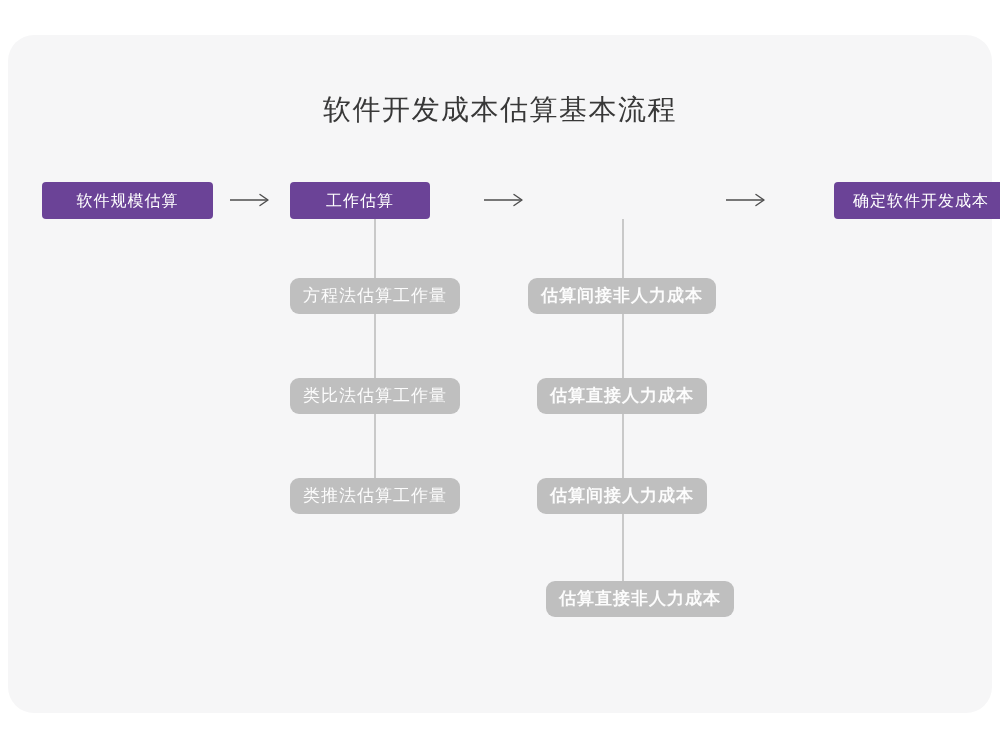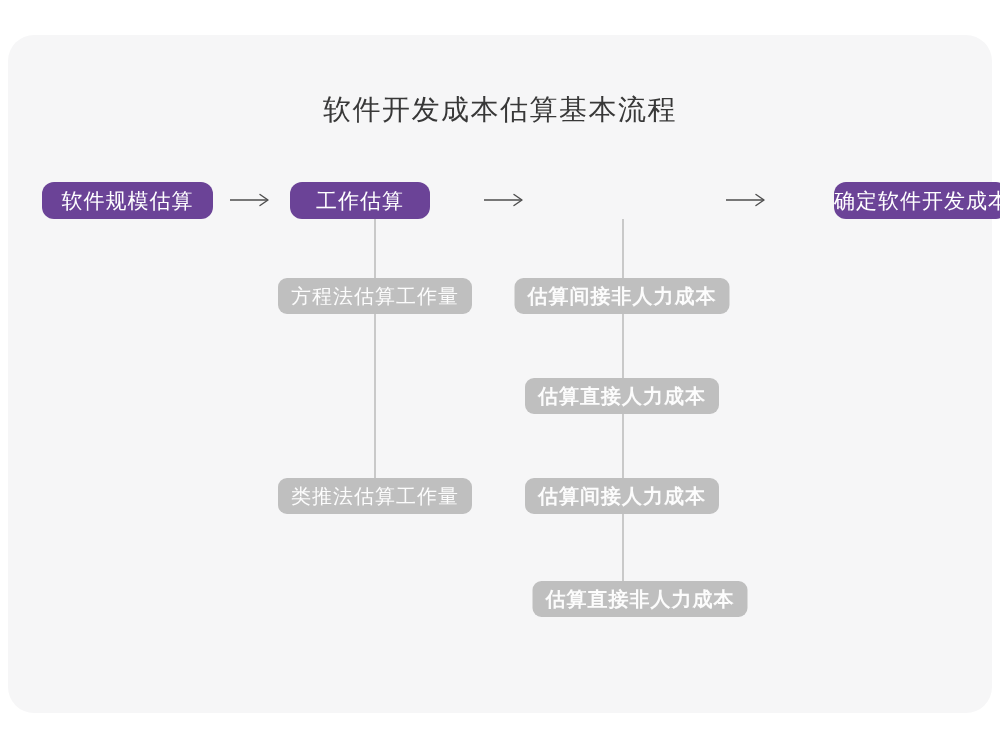--- a/index.html
+++ b/index.html
@@ -32,22 +32,22 @@
     letter-spacing: 1.5px;
   }
   .main-box {
     position: absolute;
     top: 182px;
     height: 37px;
     line-height: 37px;
     background: #6b4397;
     color: #ffffff;
     text-align: center;
-    border-radius: 12px;
-    font-size: 21px;
+    border-radius: 4px;
+    font-size: 16px;
     letter-spacing: 1px;
     z-index: 2;
     white-space: nowrap;
   }
   .mb1 { left: 42px;  width: 171px; }
   .mb2 { left: 290px; width: 140px; }
   .mb3 { left: 538px; width: 170px; }
   .mb4 { left: 834px; width: 174px; }
   .arrow {
     position: absolute;
@@ -70,21 +70,21 @@
     position: absolute;
     height: 36px;
     line-height: 36px;
     min-width: 170px;
     box-sizing: border-box;
     padding: 0 13px;
     background: #bfbfbf;
     color: #fcfcfc;
     text-align: center;
     border-radius: 9px;
-    font-size: 20px;
+    font-size: 17px;
     letter-spacing: 1px;
     transform: translateX(-50%);
     z-index: 2;
     white-space: nowrap;
   }
   .col1 { left: 375px; }
   .col2 { left: 622px; font-weight: bold; }
   .r1 { top: 278px; }
   .r2 { top: 378px; }
   .r3 { top: 478px; }
@@ -117,19 +117,20 @@
 
 
   <svg class="arrow a3" viewBox="0 0 44 16">
     <path d="M2 8 H39" stroke="#4d4d4d" stroke-width="1.4" fill="none"></path>
     <path d="M32 2.5 L40 8 L32 13.5" stroke="#4d4d4d" stroke-width="1.4" fill="none" stroke-linecap="round" stroke-linejoin="round"></path>
   </svg>
 
   <div class="main-box mb4">确定软件开发成本</div>
 
   <div class="sub-box col1 r1">方程法估算工作量</div>
+  <div class="sub-box col1 r2">类比法估算工作量</div>
   <div class="sub-box col1 r3">类推法估算工作量</div>
 
   <div class="sub-box col2 r1">估算间接非人力成本</div>
   <div class="sub-box col2 r2">估算直接人力成本</div>
   <div class="sub-box col2 r3">估算间接人力成本</div>
   <div class="sub-box col2 r4">估算直接非人力成本</div>
 </div>
 
 </body></html>

